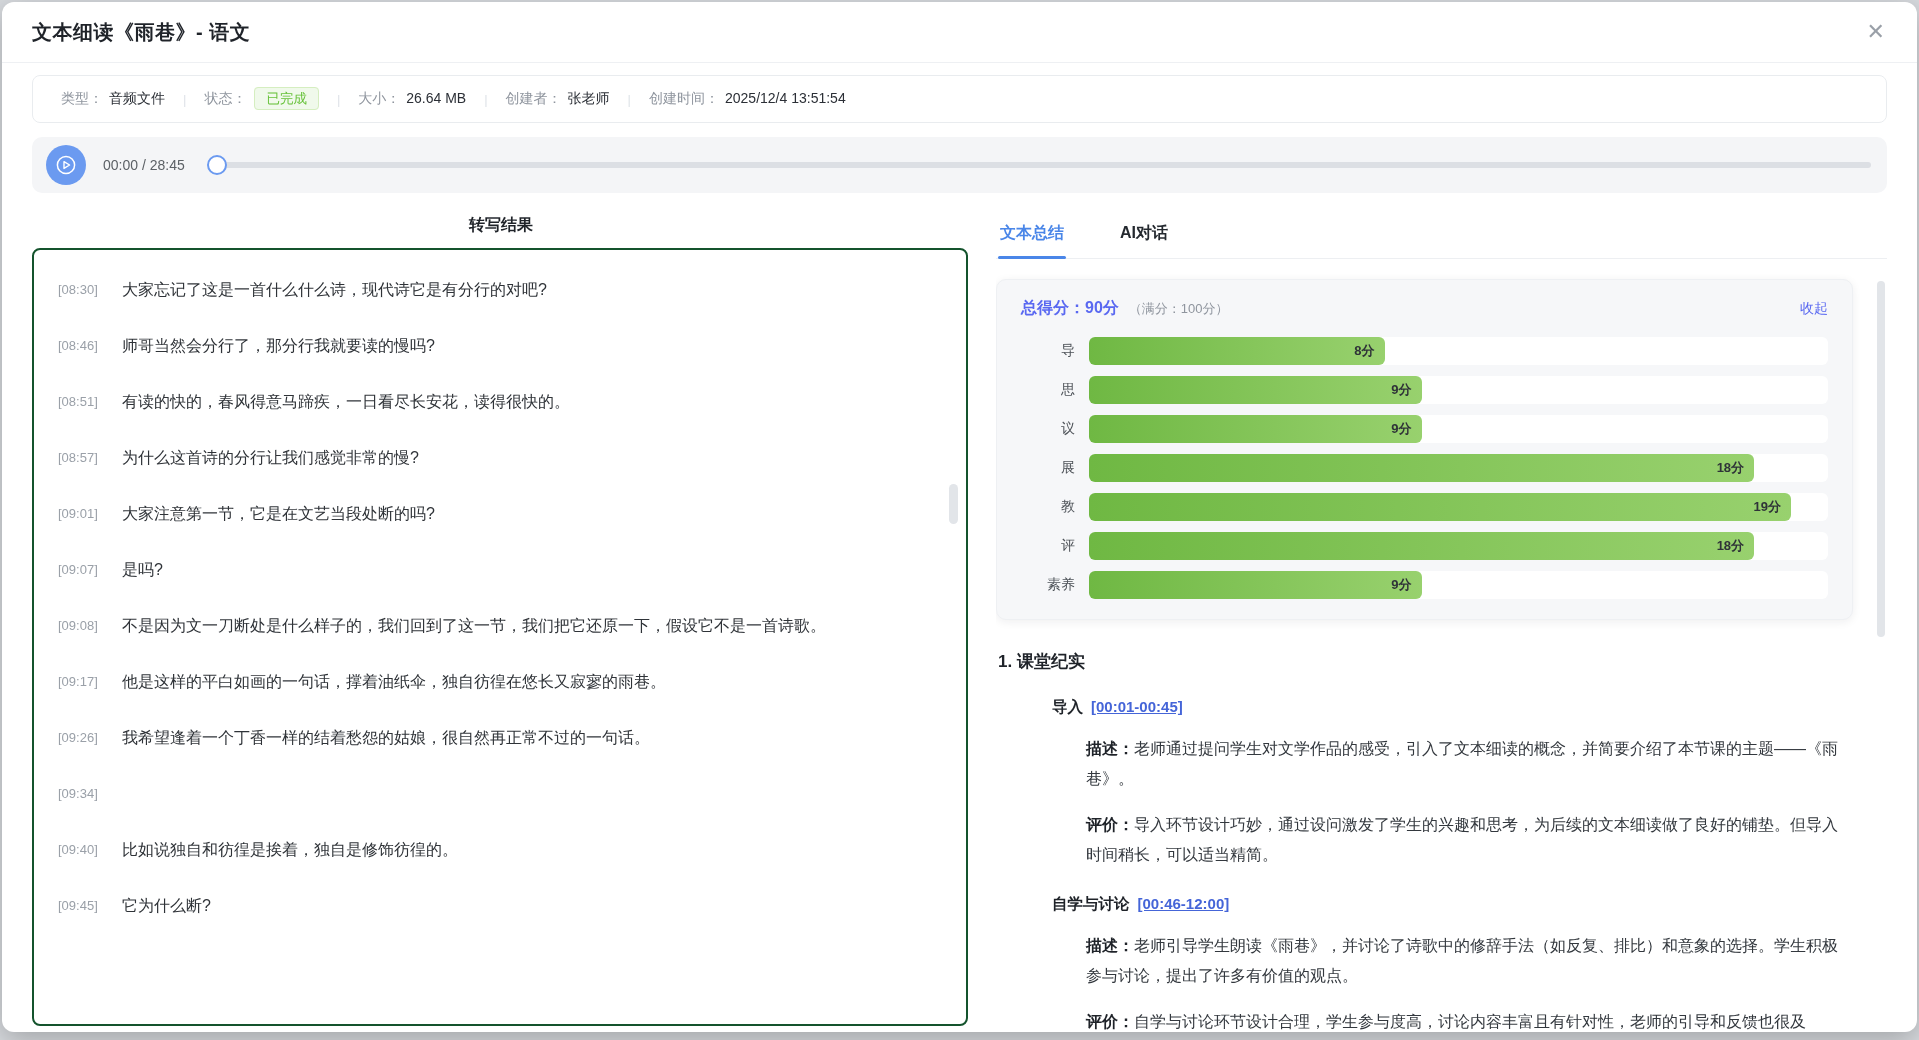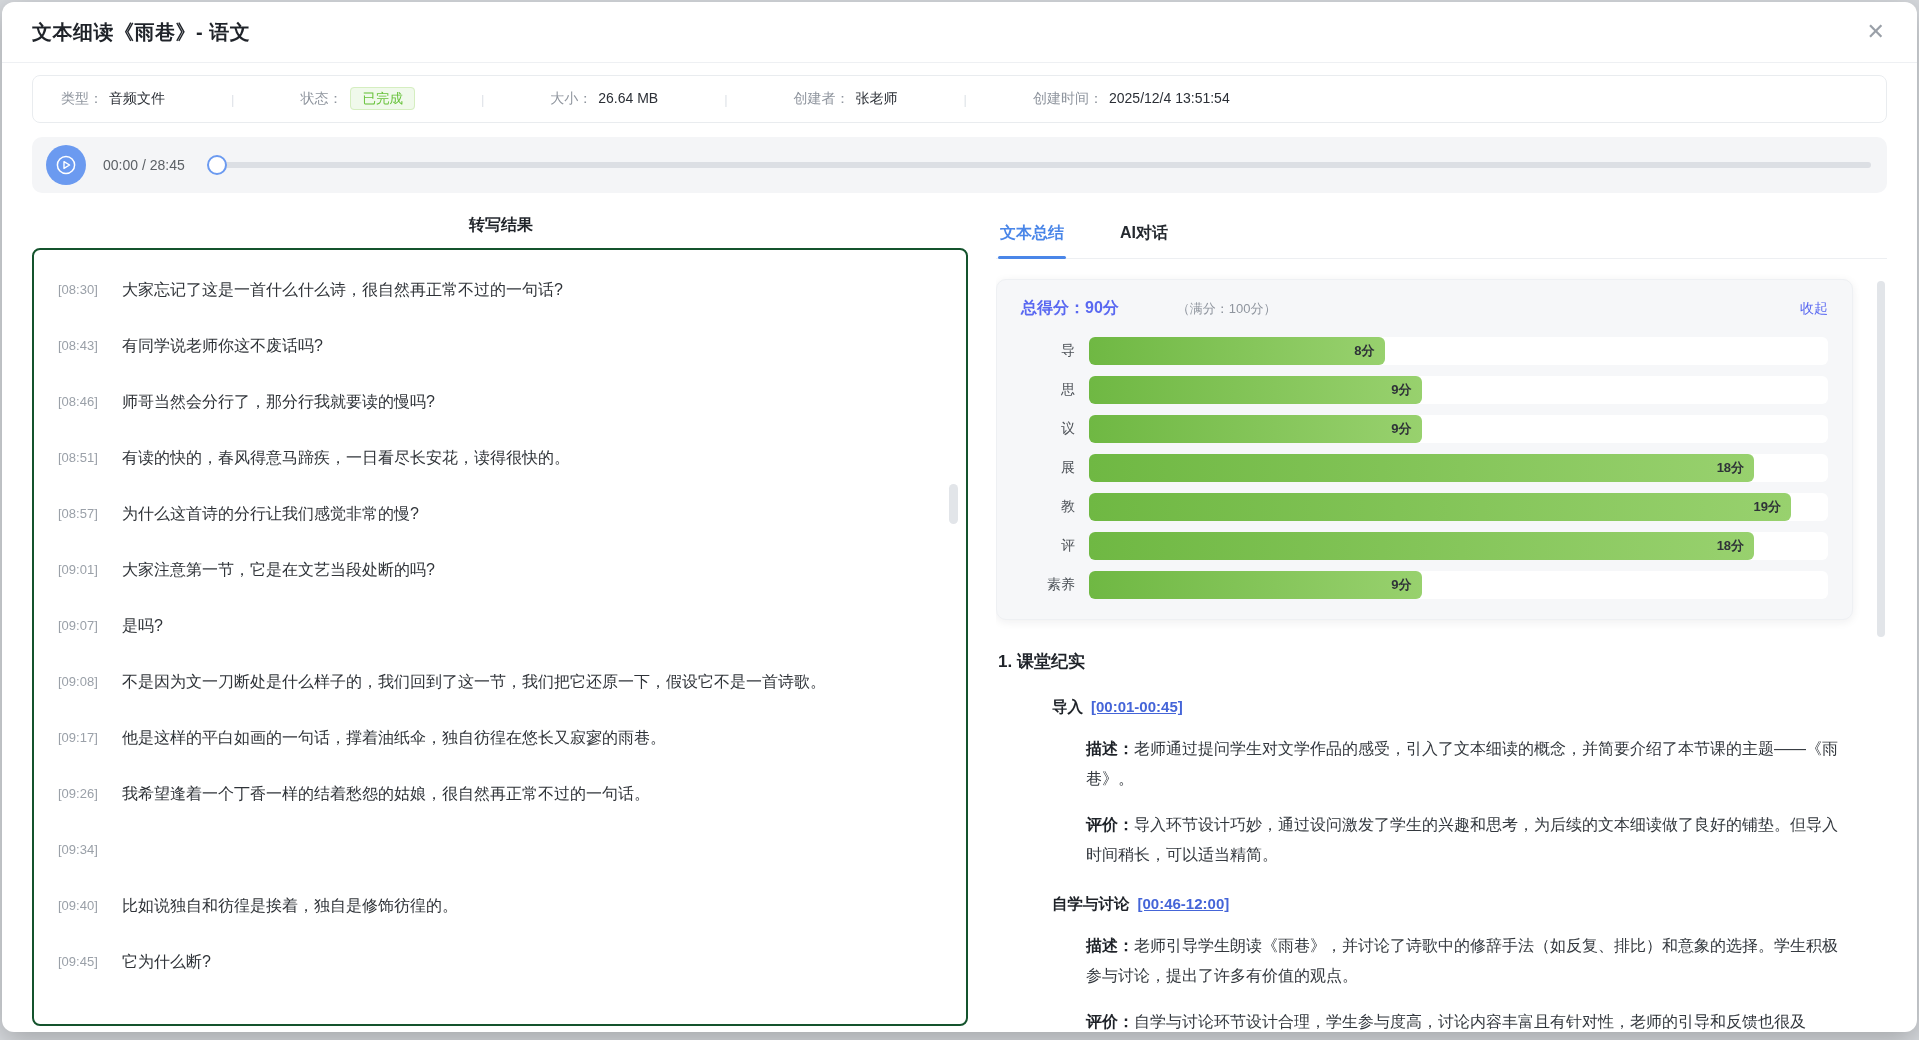--- a/index.html
+++ b/index.html
@@ -11,21 +11,21 @@
     box-shadow:0 8px 30px rgba(0,0,0,.25); }
 
   
   .dlg-header { flex:none; height:61px; display:flex; align-items:center;
     justify-content:space-between; padding:0 32px 0 30px; border-bottom:1px solid #eef0f3; }
   .dlg-title { font-size:20px; font-weight:bold; color:#1f2329; letter-spacing:.5px; }
   .close-btn { color:#9aa0a8; font-size:22px; line-height:1; cursor:pointer; }
 
   
   .meta-card { flex:none; margin:12px 30px 0; height:48px; border:1px solid #e9ecef;
-    border-radius:8px; display:flex; align-items:center; padding:0 28px; font-size:14px;gap:48px; }
+    border-radius:8px; display:flex; align-items:center; padding:0 28px; font-size:14px; }
   .meta-label { color:#8f959e; }
   .meta-value { color:#2b2f36; margin-left:6px; }
   .meta-sep { color:#dfe3e8; margin:0 18px; font-size:13px; }
   .badge { background:#f0f9eb; color:#67c23a; border:1px solid #d5eec0; border-radius:4px;
     padding:3px 11px; font-size:13.5px; margin-left:8px; }
 
   
   .player-card { flex:none; margin:14px 30px 0; height:56px; background:#f4f5f7;
     border-radius:10px; display:flex; align-items:center; padding:0 16px 0 14px; }
   .play-btn { width:40px; height:40px; border-radius:50%; background:#6b9af0; flex:none;
@@ -60,21 +60,21 @@
     background:#4a86e8; border-radius:2px; }
 
   .right-scroll { flex:1; min-height:0; position:relative; overflow:hidden;
     padding:20px 34px 0 0; }
   .r-scroll-thumb { position:absolute; right:2px; top:22px; width:8px; height:356px;
     background:#e2e5e9; border-radius:4px; cursor:pointer; }
 
   
   .score-card { background:#f6f7f9; border:1px solid #eef0f3; border-radius:10px;
     box-shadow:0 2px 10px rgba(31,35,41,.07); padding:18px 24px 20px; }
-  .score-head { display:flex; align-items:baseline;gap:48px; }
+  .score-head { display:flex; align-items:baseline; }
   .score-title { color:#5968f1; font-weight:bold; font-size:16px; }
   .score-max { color:#8f959e; font-size:13px; margin-left:10px; }
   .collapse-link { margin-left:auto; color:#5968f1; font-size:14px; cursor:pointer; }
   .score-chart { margin-top:18px; }
   .bar-row { display:flex; align-items:center; margin-top:11px; }
   .bar-row:first-child { margin-top:0; }
   .bar-label { flex:none; width:54px; text-align:right; margin-right:14px; color:#4e5359;
     font-size:14px; }
   .bar-track { flex:1; height:28px; background:#fff; border-radius:6px; }
   .bar-fill { height:100%; border-radius:6px; display:flex; align-items:center;
@@ -129,25 +129,21 @@
   </div>
 
   <div class="columns">
 
     <div class="left-col">
       <div class="left-heading">转写结果</div>
       <div class="transcript-box">
         <div class="transcript-list">
             <div class="t-row">
               <span class="t-time">[08:30]</span>
-              <span class="t-text">大家忘记了这是一首什么什么诗，很自然再正常不过的一句话?</span>
-            </div>
-            <div class="t-row">
-              <span class="t-time">[08:43]</span>
-              <span class="t-text">有同学说老师你这不废话吗?</span>
+              <span class="t-text">大家忘记了这是一首什么什么诗，现代诗它是有分行的对吧?</span>
             </div>
             <div class="t-row">
               <span class="t-time">[08:46]</span>
               <span class="t-text">师哥当然会分行了，那分行我就要读的慢吗?</span>
             </div>
             <div class="t-row">
               <span class="t-time">[08:51]</span>
               <span class="t-text">有读的快的，春风得意马蹄疾，一日看尽长安花，读得很快的。</span>
             </div>
             <div class="t-row">

